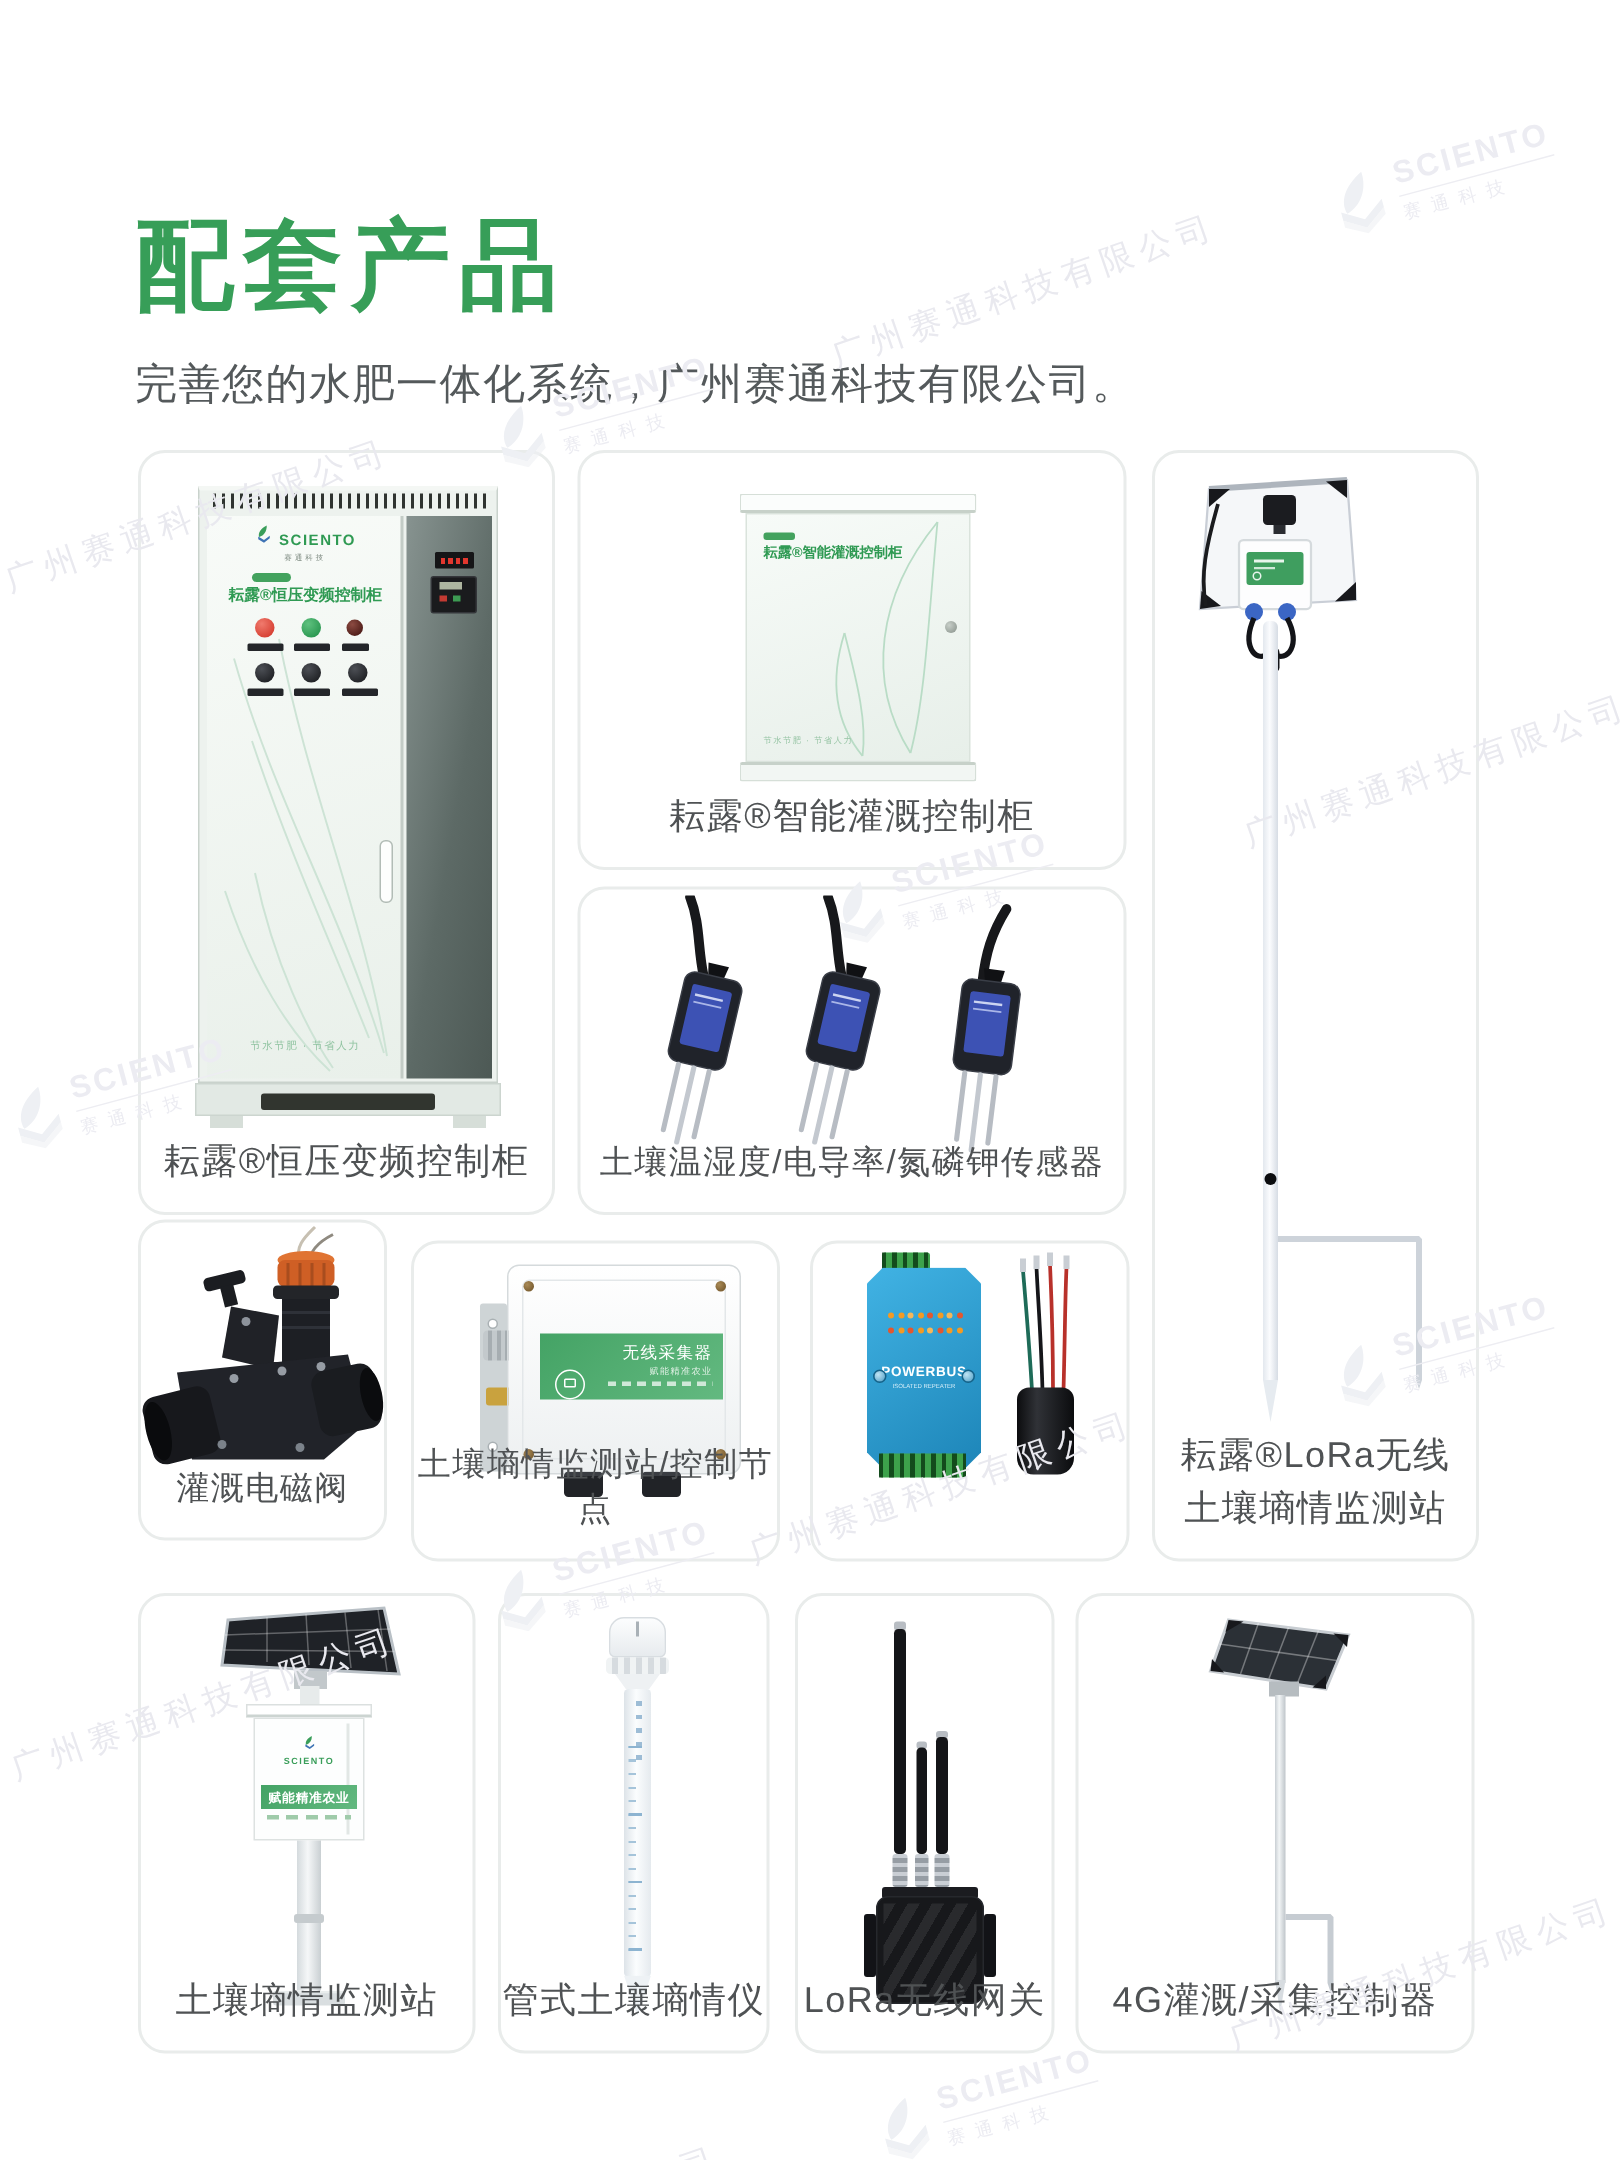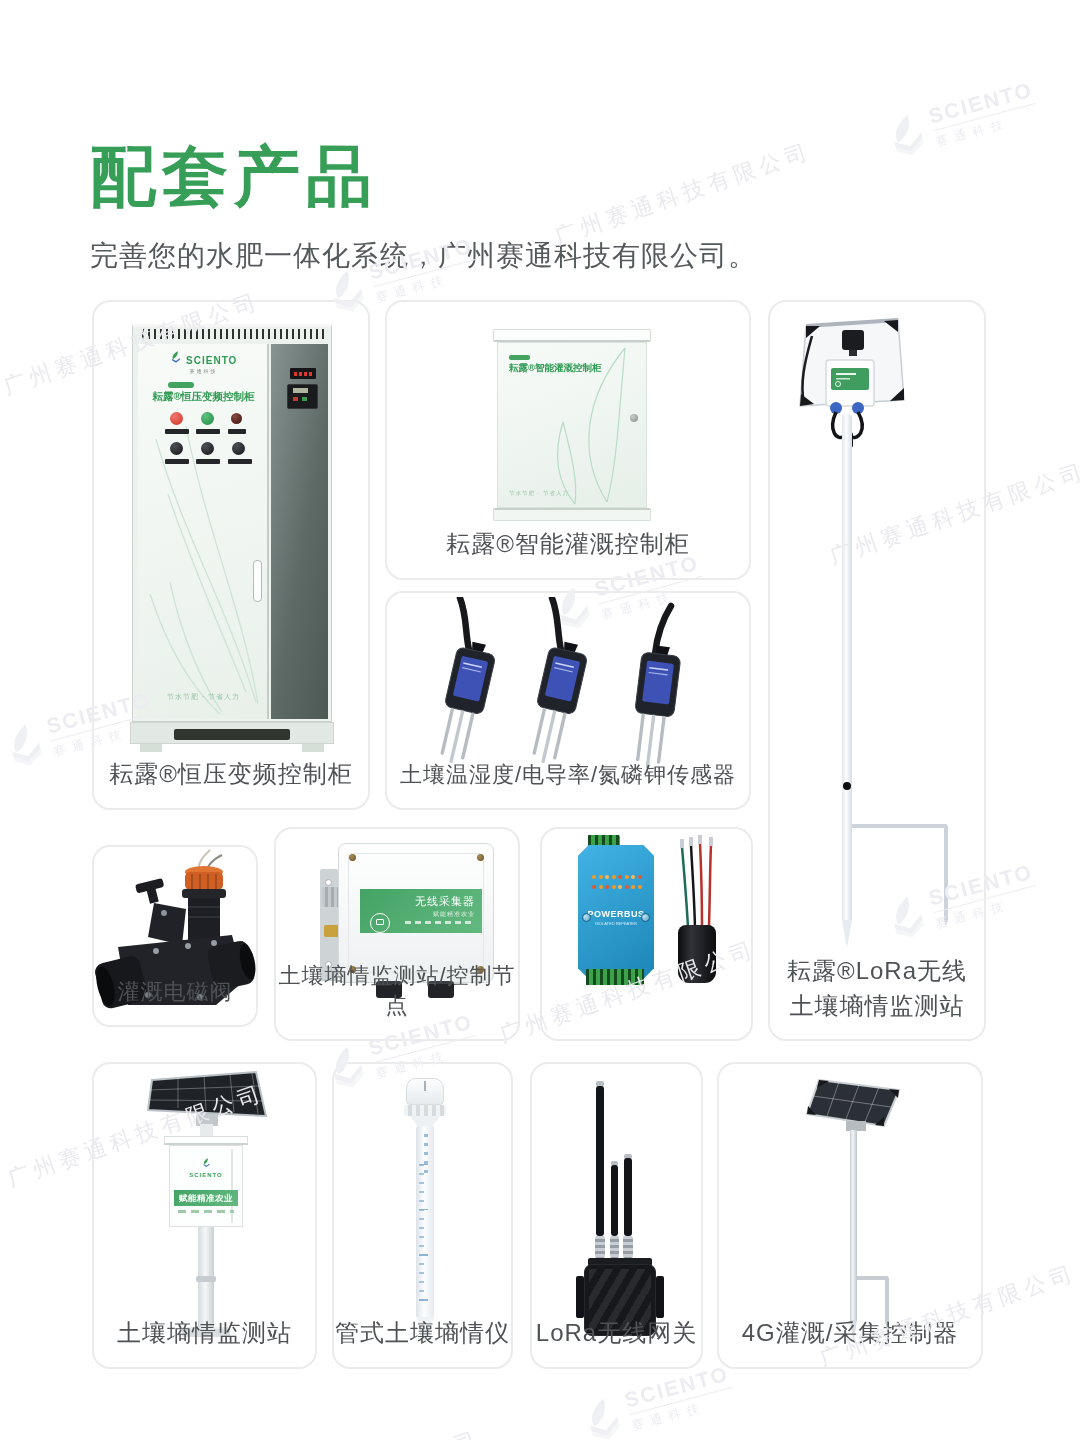--- a/index.html
+++ b/index.html
@@ -11,21 +11,21 @@
   .hdr-title { position:absolute; left:90px; top:88px; font-size:66px; font-weight:900;
     letter-spacing:6px; color:#379e58; }
   .hdr-sub { position:absolute; left:90px; top:193px; font-size:28px; color:#54595b; letter-spacing:1px; }
 
   
   .card { position:absolute; background:#fff; border:2px solid #e9eceb; border-radius:18px; z-index:1; }
   .c1 { left:92px;  top:256px;  width:278px; height:510px; }
   .c2 { left:385px; top:256px;  width:366px; height:280px; }
   .c3 { left:385px; top:547px;  width:366px; height:219px; }
   .c4 { left:768px; top:256px;  width:218px; height:741px; }
-  .c5 { left:92px;  top:801px;  width:166px; height:182px; }
+  .c5 { left:92px;  top:769px;  width:166px; height:214px; }
   .c6 { left:274px; top:783px;  width:246px; height:214px; }
   .c7 { left:540px; top:783px;  width:213px; height:214px; }
   .c8 { left:92px;  top:1018px; width:225px; height:307px; }
   .c9 { left:332px; top:1018px; width:181px; height:307px; }
   .c10{ left:530px; top:1018px; width:173px; height:307px; }
   .c11{ left:717px; top:1018px; width:266px; height:307px; }
 
   .plabel { position:absolute; left:0; right:0; bottom:18px; text-align:center;
     font-size:24px; color:#4f5254; letter-spacing:1px; }
   .plabel.small { font-size:22px; }

